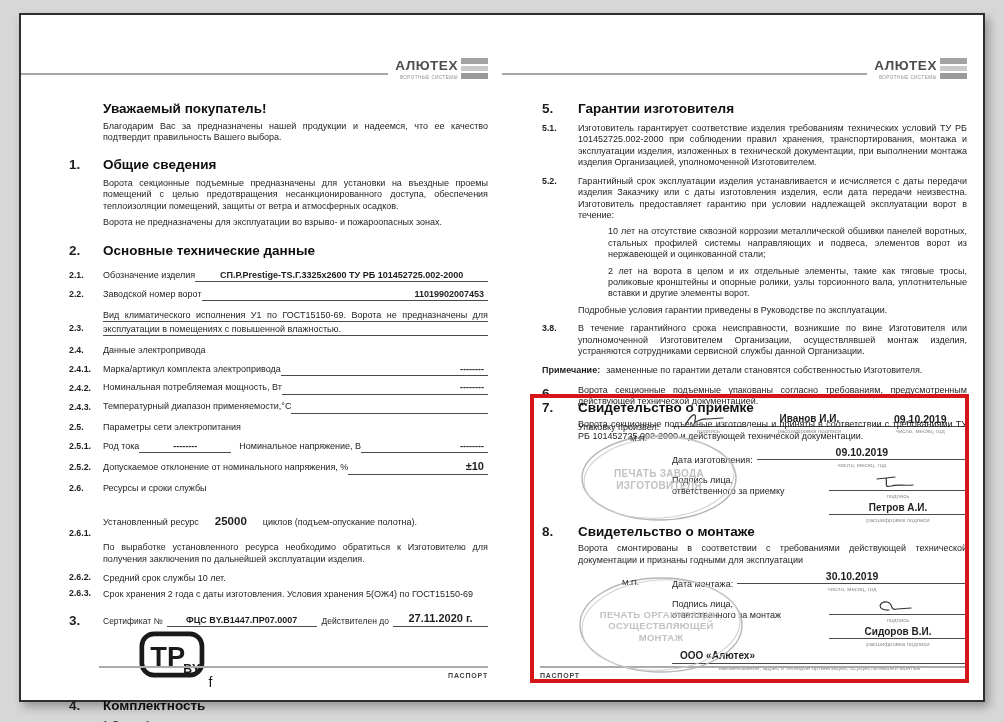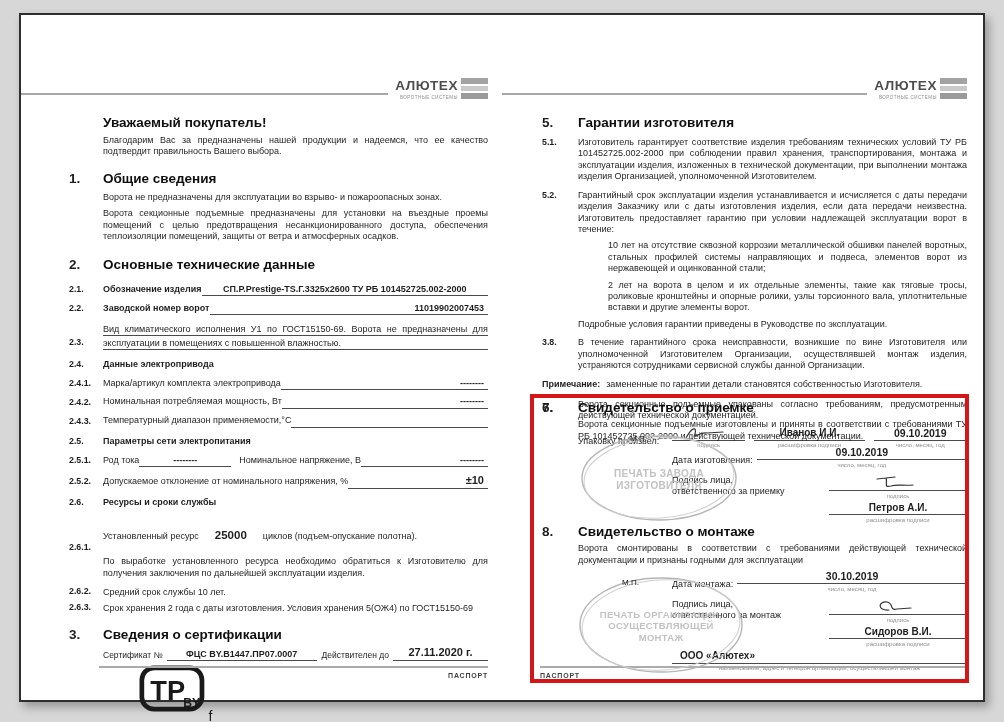--- a/index.html
+++ b/index.html
@@ -14,21 +14,21 @@
     position:absolute; left:19px; top:13px; width:966px; height:689px;
     background:#fff; border:2px solid #2e2e2e;
     box-shadow:4px 5px 9px rgba(0,0,0,.3);
     display:flex;
   }
   .page { width:50%; height:100%; position:relative; }
   .page-left  { padding:0 14px 0 48px; }
   .page-right { padding:0 16px 0 40px; }
 
   
-  .pagehead { display:flex; align-items:flex-end; padding-top:62px; margin-bottom:13px; }
+  .pagehead { display:flex; align-items:flex-end; padding-top:42px; margin-bottom:19px; }
   .page-left  .pagehead { margin-left:-48px; }
   .page-right .pagehead { margin-left:-40px; }
   .rule { flex:1; height:2px; background:#a7a7a7; margin-bottom:6px; }
   .logo { display:flex; align-items:flex-start; gap:3px; padding-left:7px; flex:none; }
   .logo-col { display:flex; flex-direction:column; align-items:flex-end; }
   .logo-text { font-size:13.5px; font-weight:bold; color:#4d4d4d; letter-spacing:.6px; }
   .logo-tag  { font-size:4.5px; color:#8d8d8d; letter-spacing:.5px; margin-top:1px; }
   .logo-bars { display:flex; flex-direction:column; gap:2px; margin-top:1px; }
   .logo-bars i { display:block; width:27px; height:5.5px; }
   .b1{background:#a3a3a3}.b2{background:#c9c9c9}.b3{background:#9a9a9a}
@@ -42,21 +42,21 @@
   .stitle { font-size:13.5px; font-weight:bold; color:#0f0f0f; margin-bottom:5px; }
   .greet  { font-size:13.5px; font-weight:bold; color:#0f0f0f; margin:0 0 4px 34px; }
   .greetp { margin:0 0 12px 34px; text-align:justify; }
   p.pp { margin-bottom:5px; text-align:justify; }
   .sub { margin-left:30px; }
 
   
   .trow { display:flex; margin-bottom:6.5px; align-items:flex-end; }
   .tnum { width:34px; flex:none; font-weight:bold; font-size:8.8px; padding-bottom:1px; }
   .tbody { flex:1; display:flex; align-items:flex-end; min-width:0; }
-  .tlabel { font-weight:bold; white-space:nowrap; padding-bottom:1px; }
+  .tlabel { font-weight:normal; white-space:nowrap; padding-bottom:1px; }
   .tlabel.normal { font-weight:normal; }
   .fline { border-bottom:1px solid #4a4a4a; min-height:12px; }
   .grow { flex:1; }
   .bold { font-weight:bold; }
   .center { text-align:center; }
   .rightal { text-align:right; padding-right:4px; }
   .vbig { font-size:11px; }
   .ulined { flex:1; line-height:14px; text-align:justify;
     background:repeating-linear-gradient(to bottom,transparent 0,transparent 13px,#4a4a4a 13px,#4a4a4a 14px); }
   .resval { font-weight:bold; font-size:11.5px; margin:12px 16px; }
@@ -138,22 +138,22 @@
       </div>
     </div>
 
     <div class="greet">Уважаемый покупатель!</div>
     <p class="greetp">Благодарим Вас за предназначены нашей продукции и надеемся, что ее качество подтвердит правильность Вашего выбора.</p>
 
     <div class="sec">
       <span class="snum big">1.</span>
       <div class="sbody">
         <div class="stitle">Общие сведения</div>
+        <p class="pp">Ворота секционные подъемные предназначены для установки на въездные проемы помещений с целью предотвращения несанкционированного доступа, обеспечения теплоизоляции помещений, защиты от ветра и атмосферных осадков.</p>
         <p class="pp">Ворота не предназначены для эксплуатации во взрыво- и пожароопасных зонах.</p>
-        <p class="pp">Ворота секционные подъемные предназначены для установки на въездные проемы помещений с целью предотвращения несанкционированного доступа, обеспечения теплоизоляции помещений, защиты от ветра и атмосферных осадков.</p>
       </div>
     </div>
 
     <div class="sec" style="margin-bottom:4px">
       <span class="snum big">2.</span>
       <div class="sbody">
         <div class="stitle" style="margin-bottom:7px">Основные технические данные</div>
       </div>
     </div>
 
@@ -263,21 +263,20 @@
     <div class="trow">
       <span class="tnum">2.6.3.</span>
       <div class="tbody">
           <span>Срок хранения  2 года с даты изготовления. Условия хранения 5(ОЖ4) по ГОСТ15150-69</span>
         </div>
     </div>
 
     <div class="sec" style="margin-top:12px; margin-bottom:2px">
       <span class="snum big">3.</span>
       <div class="sbody">
-        <div class="stitle" style="margin-bottom:3px">Сведения о сертификации</div>
         <div class="certrow">
           <span class="certlbl">Сертификат №</span>
           <span class="fline bold center" style="width:150px">ФЦС BY.В1447.ПР07.0007</span>
           <span class="certlbl" style="margin-left:5px">Действителен до</span>
           <span class="fline grow bold center vbig">27.11.2020 г.</span>
         </div>
         <svg class="trmark" viewBox="0 0 100 66">
           <rect x="3" y="3" width="64" height="44" rx="13" fill="none" stroke="#1a1a1a" stroke-width="5"></rect>
           <text x="12" y="37" font-size="29" font-weight="bold" fill="#1a1a1a">ТР</text>
           <text x="47" y="45" font-size="13" font-weight="bold" fill="#1a1a1a">BY</text>

